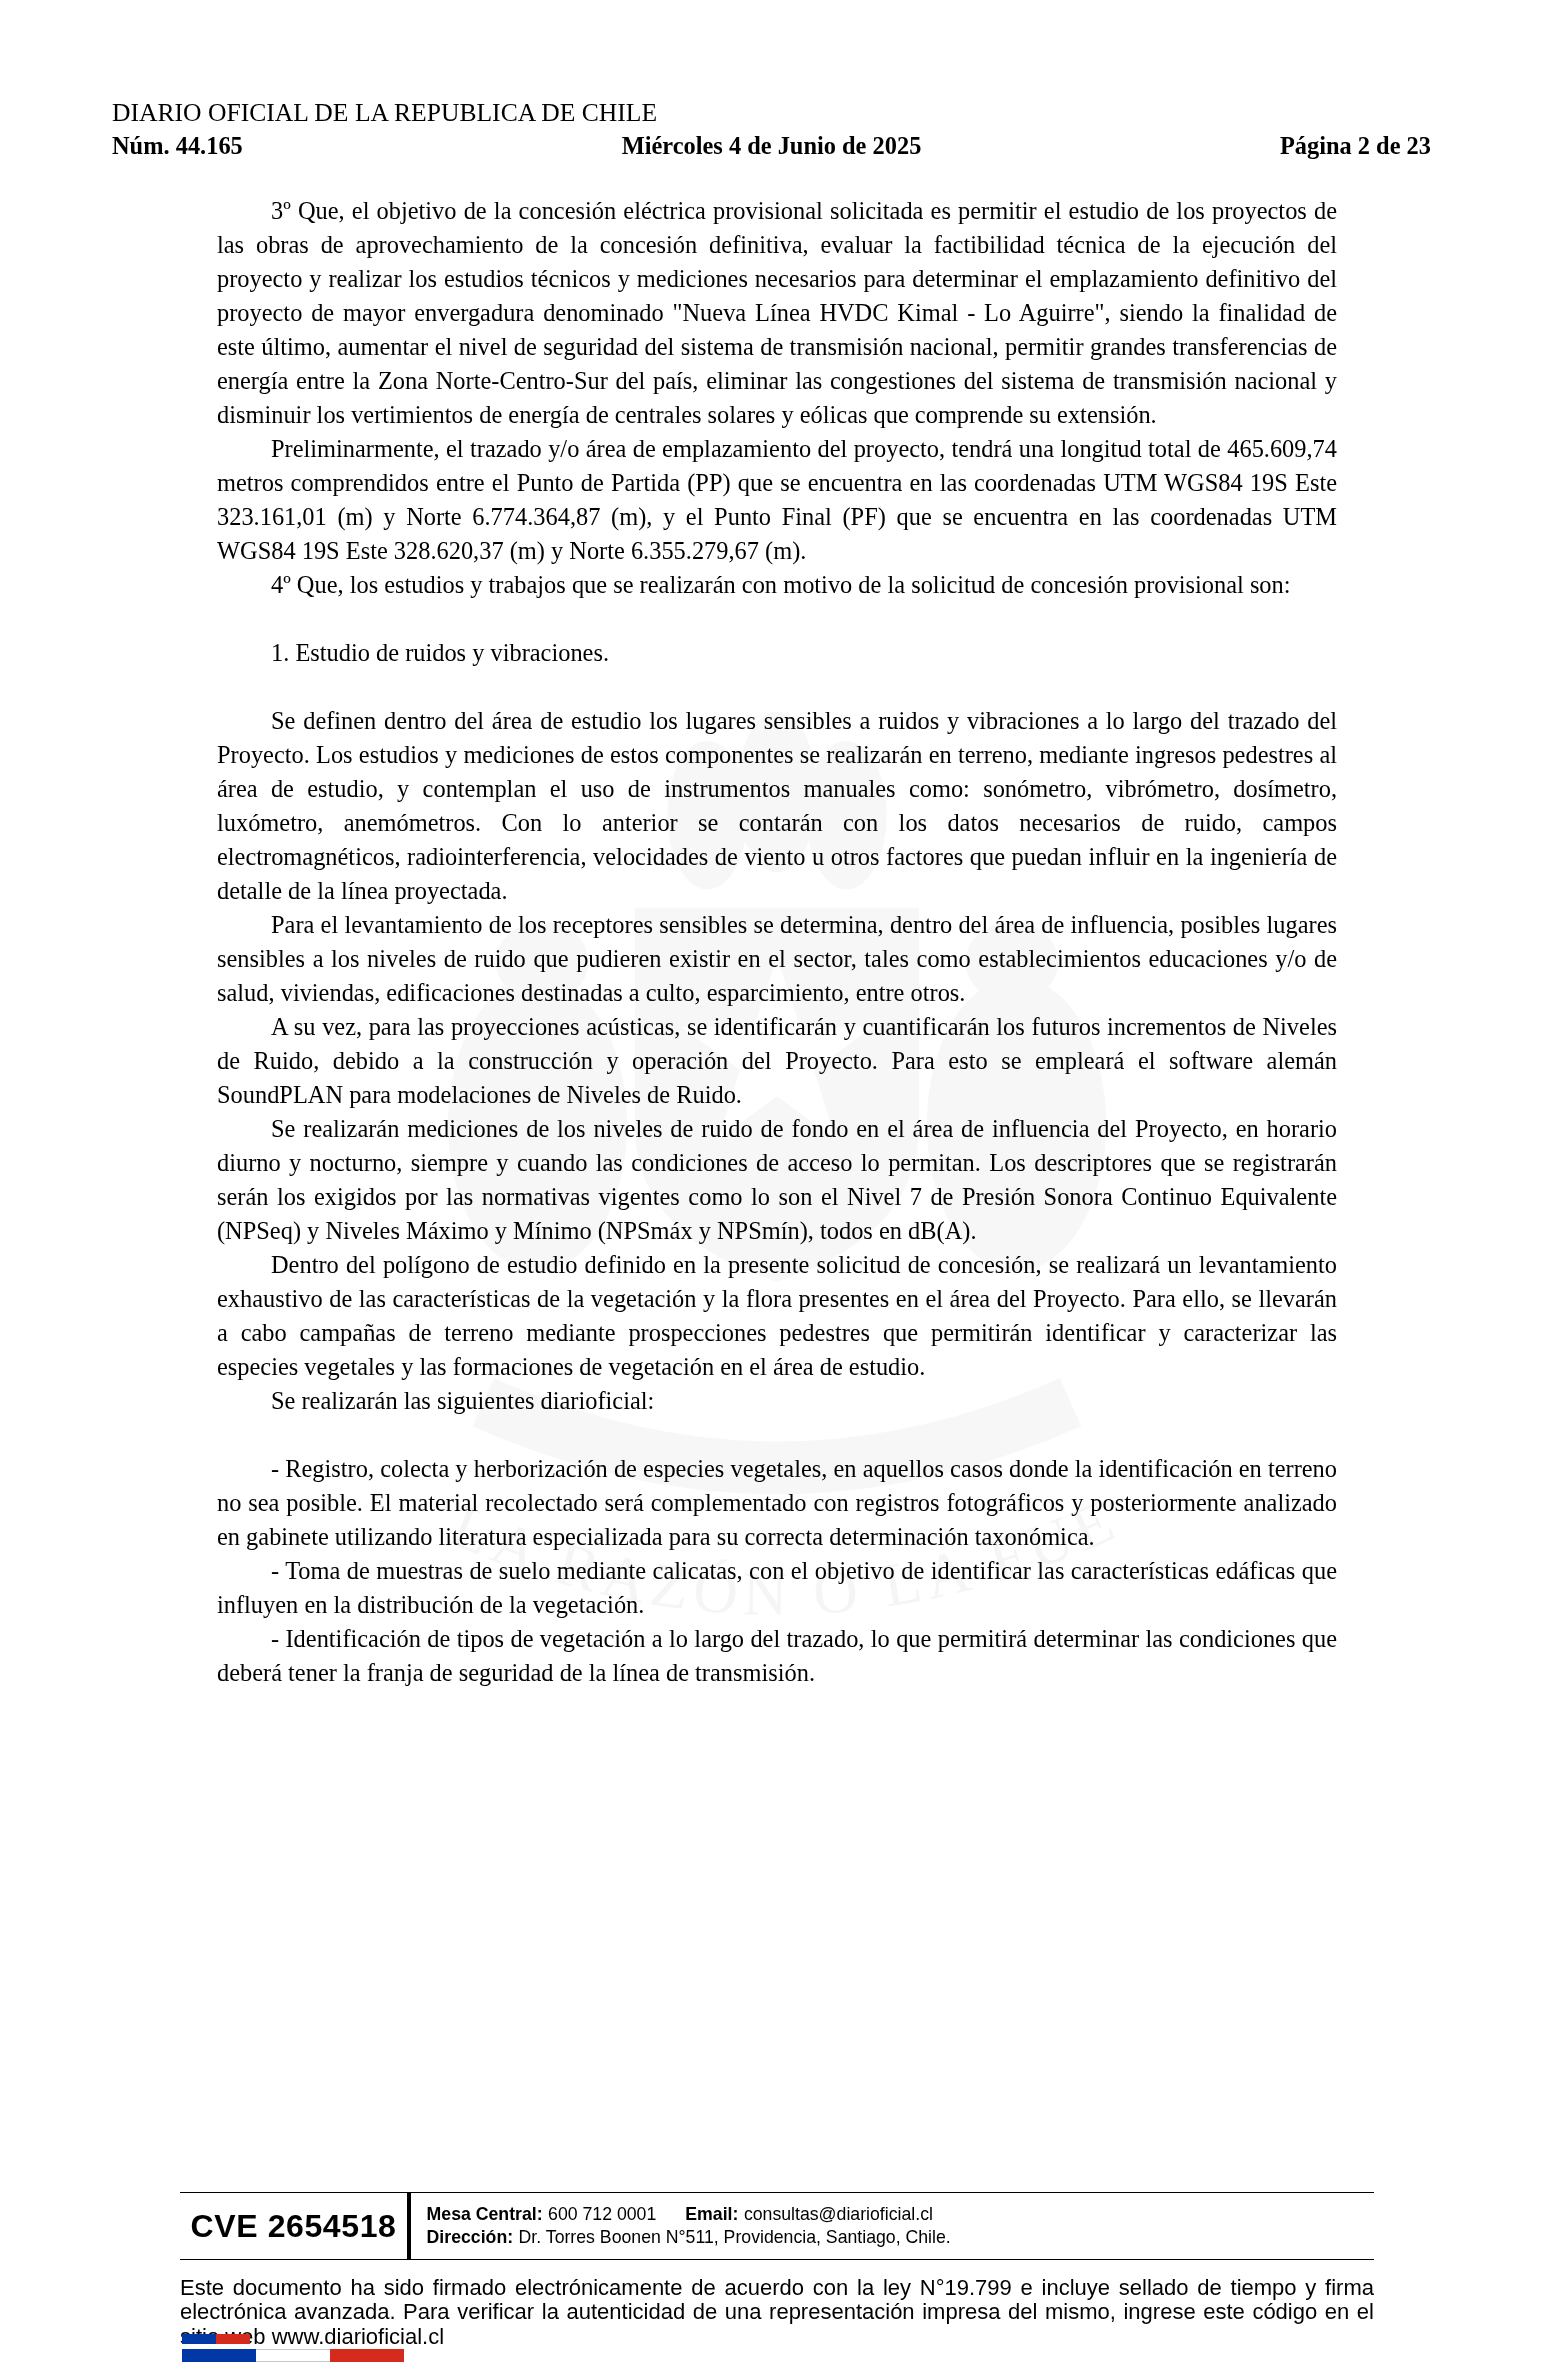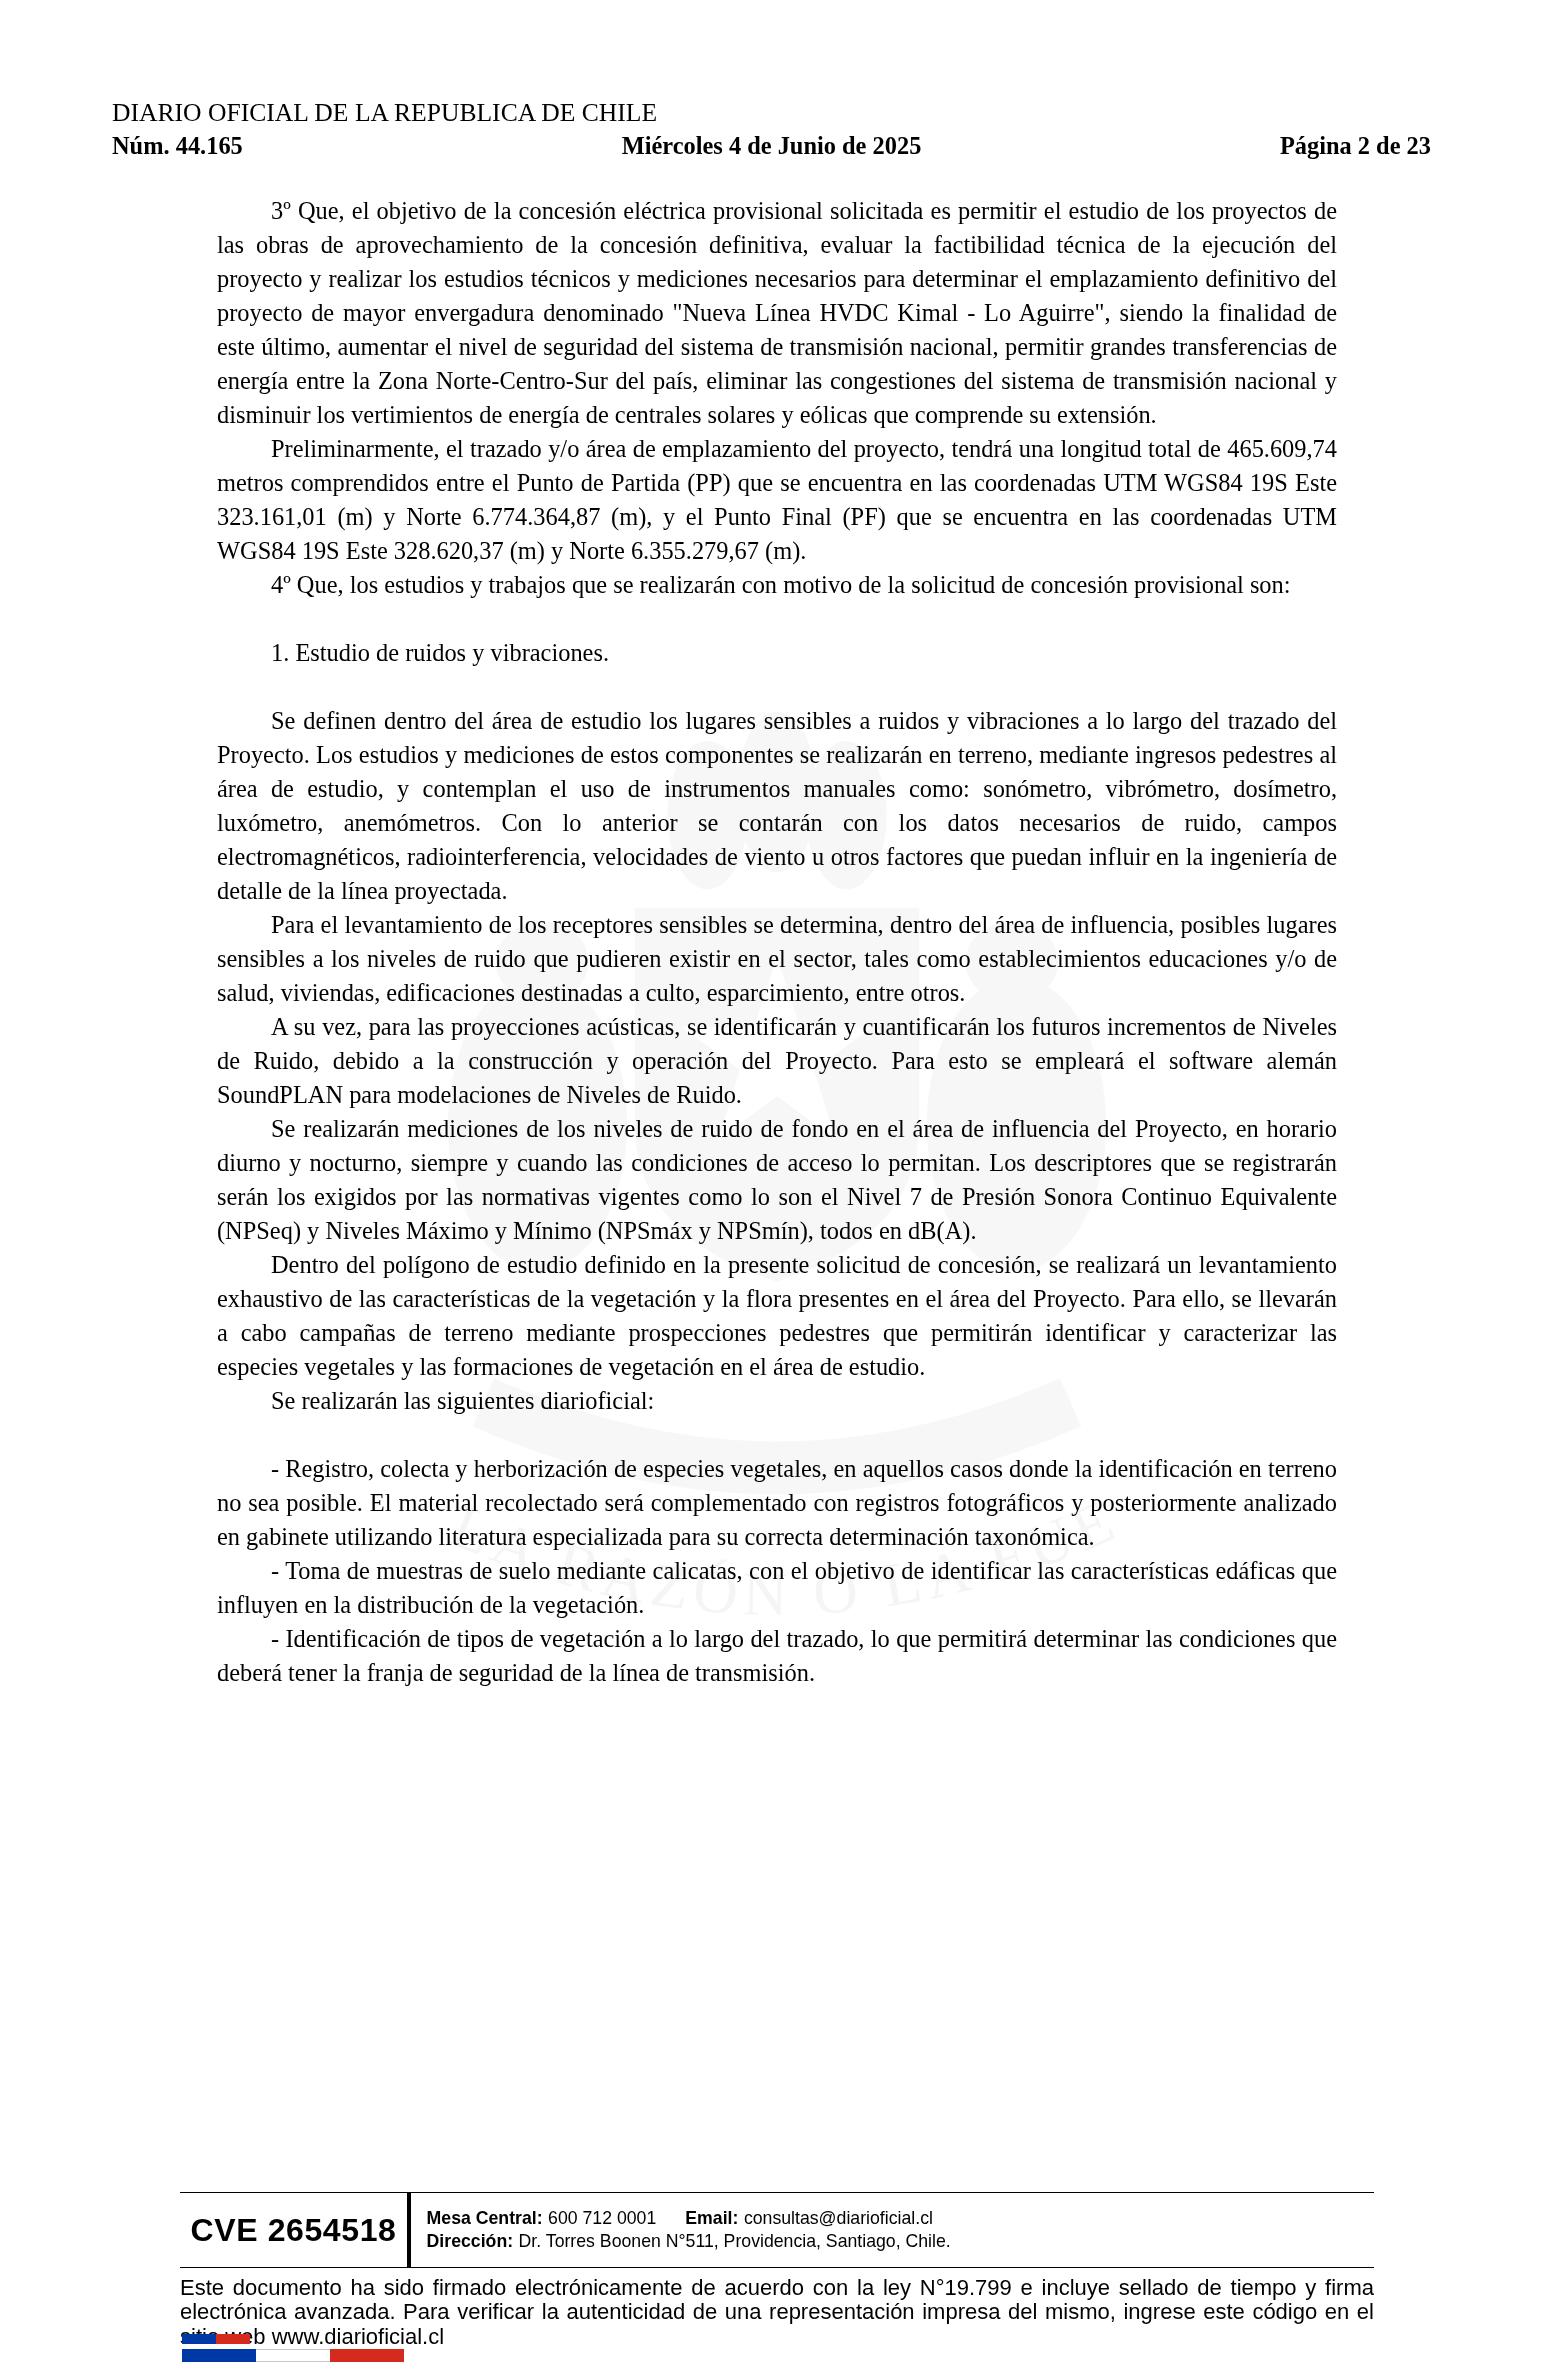--- a/index.html
+++ b/index.html
@@ -28,21 +28,21 @@
   .doc-body {
     position:absolute; top:194px; left:217px; width:1120px;
     font-size:24.4px; line-height:34px; text-align:justify;
   }
   .doc-body p { margin:0; text-indent:54px; }
   .doc-body p.section-heading { margin:34px 0; }
   .doc-body p.gap-above { margin-top:34px; }
 
   
   .footer-box {
-    position:absolute; left:180px; top:2192px; width:1194px; height:76px;
+    position:absolute; left:180px; top:2192px; width:1194px; height:68px;
     border-top:1.8px solid #000; border-bottom:1.8px solid #000;
     display:flex; align-items:stretch;
     font-family:"Liberation Sans", sans-serif;
     box-sizing:border-box;
   }
   .cve-cell {
     width:227px; display:flex; align-items:center; justify-content:center;
     font-weight:bold; font-size:32px; letter-spacing:0.6px;
   }
   .v-divider { width:1.8px; background:#000; }

